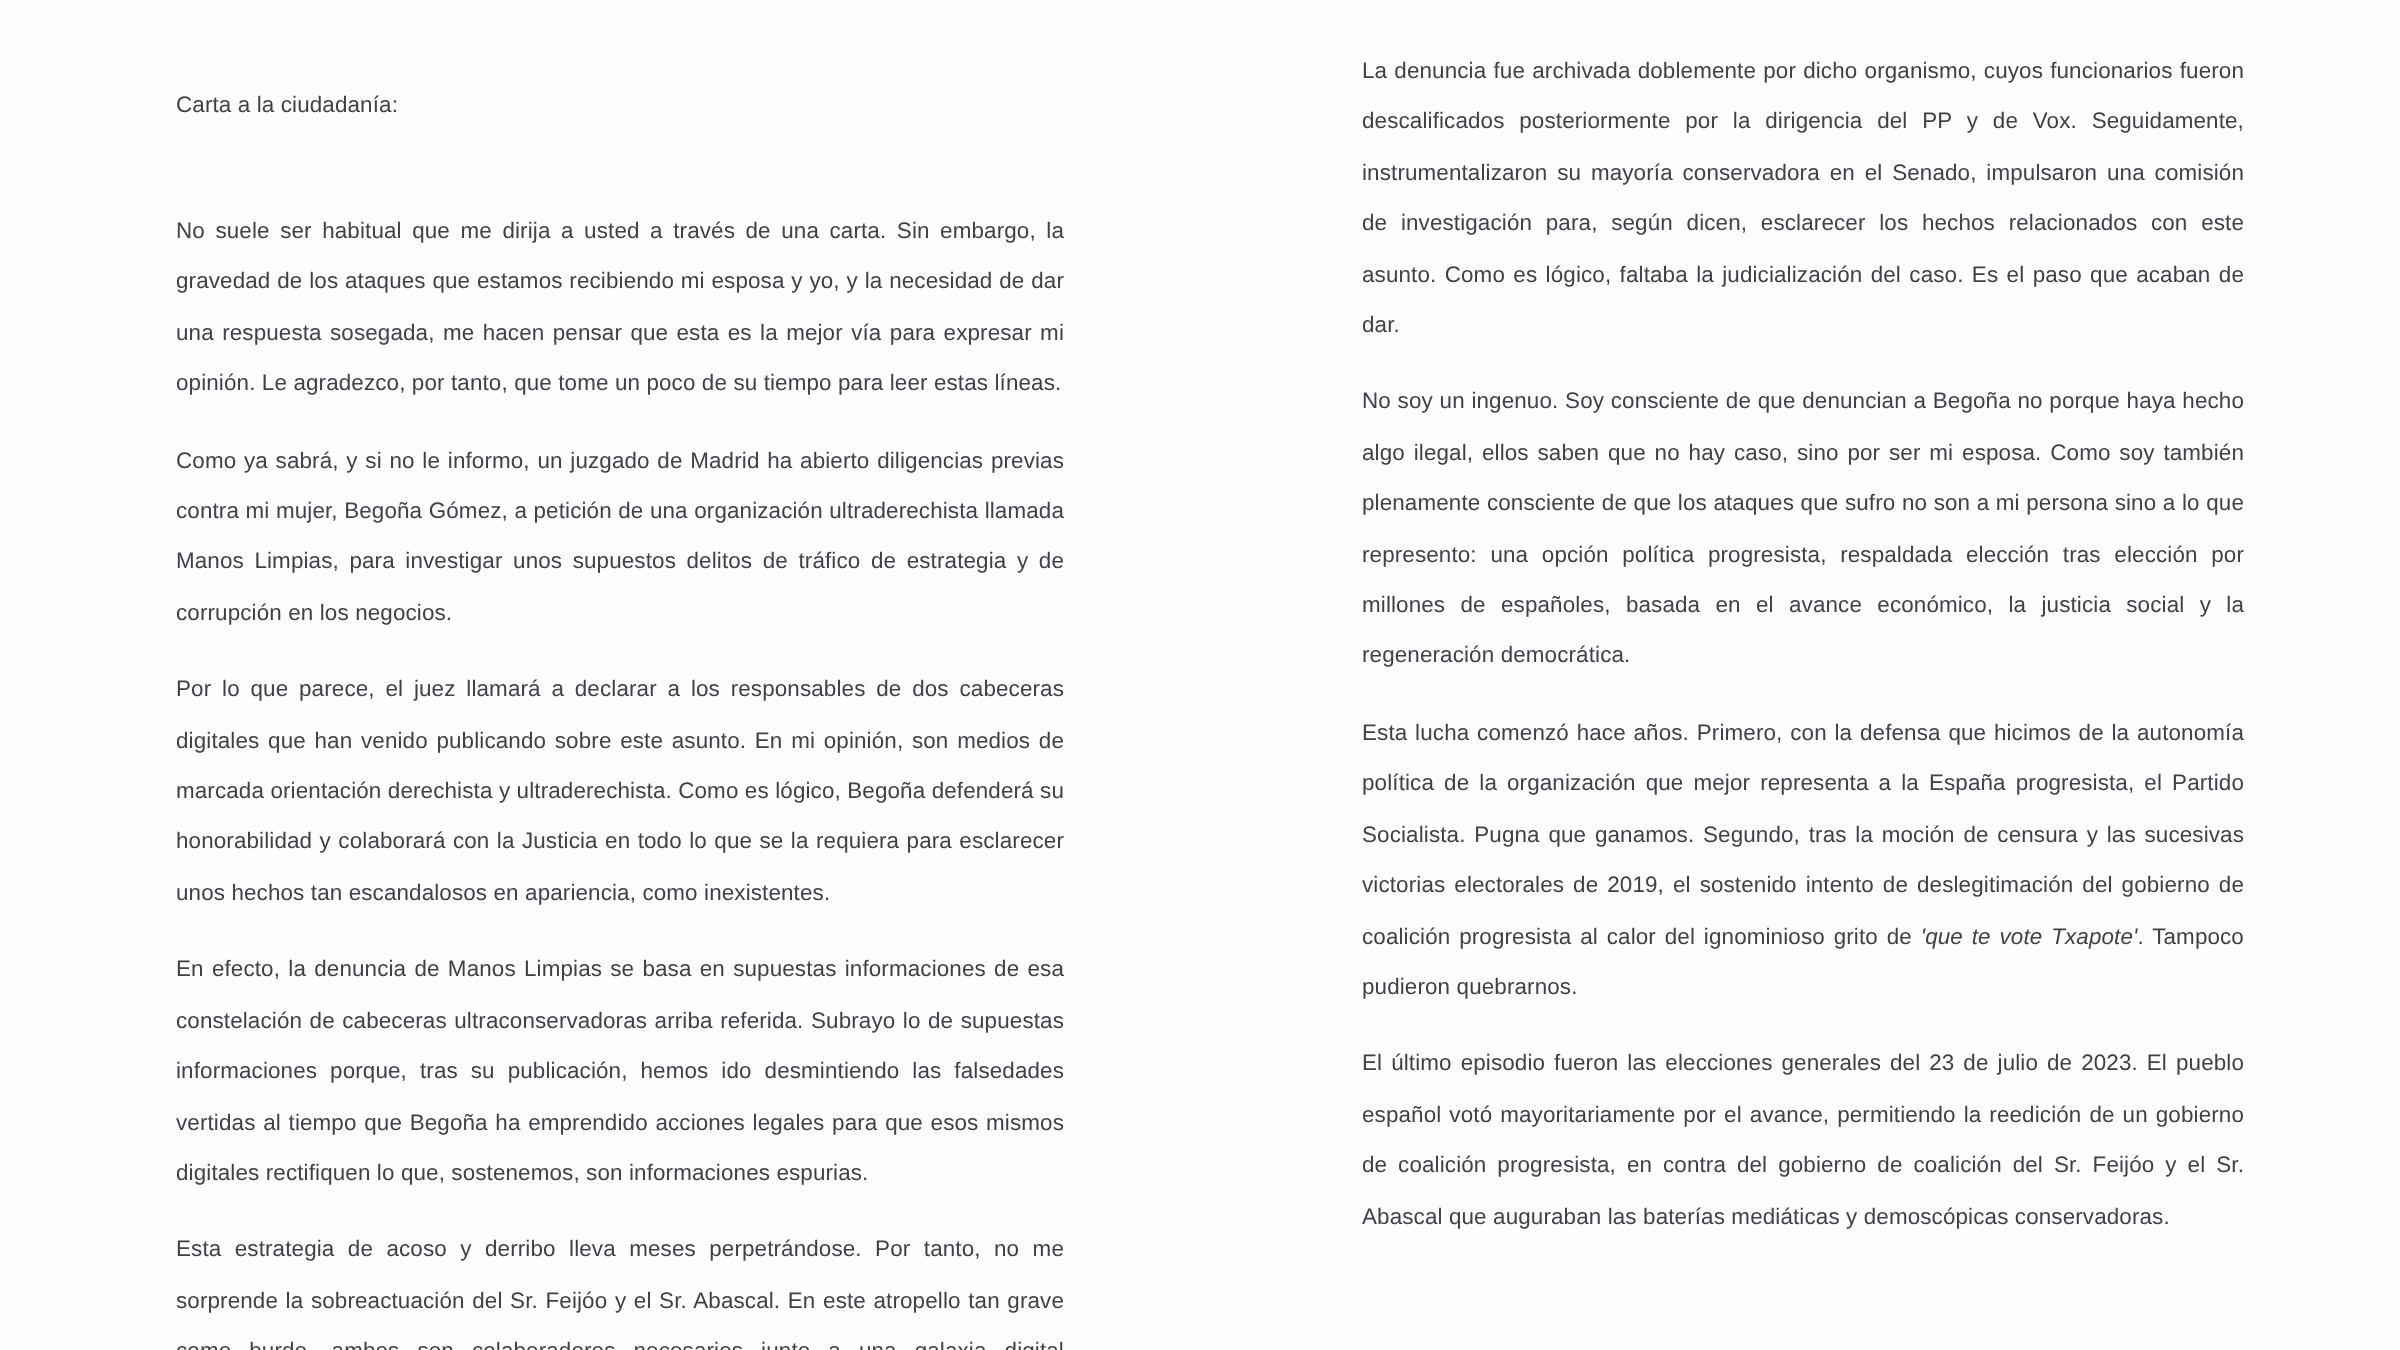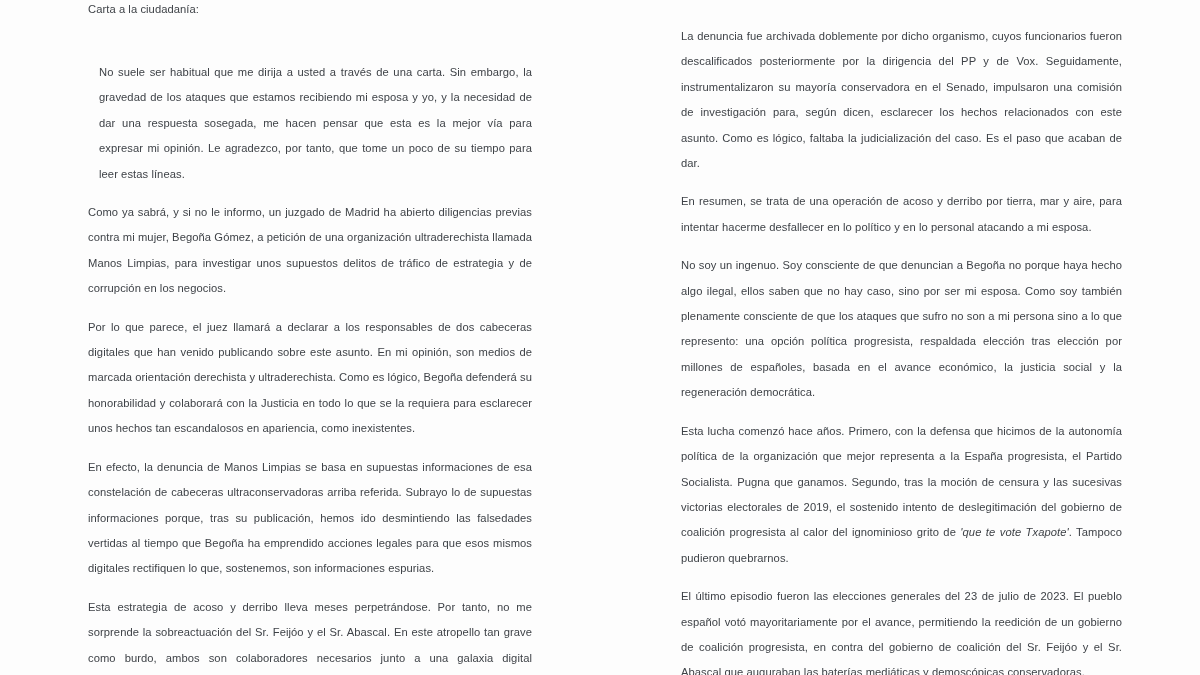--- a/index.html
+++ b/index.html
@@ -53,37 +53,37 @@
   #column-right {
     left: 681px;
     width: 441px;
   }
 
   .salutation {
     font-size: 11.2px;
     line-height: 18px;
     color: #3d4146;
     margin: 0 0 0 0;
+    padding-top: 44px;
     letter-spacing: 0.07px;
   }
 
   .para {
     font-size: 11.2px;
     line-height: 25.4px;
     color: #3d4146;
     text-align: justify;
     margin: 0 0 13px 0;
     letter-spacing: 0.07px;
     -webkit-hyphens: none;
     hyphens: none;
   }
 
   #column-left .para.first-body {
     margin-top: 42px;
-    margin-left: 11px;
   }
 
   #column-right .para.first-body {
     margin-top: 24px;
   }
 
   .para em {
   }
 
   
@@ -111,21 +111,20 @@
     <p class="para">En efecto, la denuncia de Manos Limpias se basa en supuestas informaciones de esa constelación de cabeceras ultraconservadoras arriba referida. Subrayo lo de supuestas informaciones porque, tras su publicación, hemos ido desmintiendo las falsedades vertidas al tiempo que Begoña ha emprendido acciones legales para que esos mismos digitales rectifiquen lo que, sostenemos, son informaciones espurias.</p>
 
     <p class="para">Esta estrategia de acoso y derribo lleva meses perpetrándose. Por tanto, no me sorprende la sobreactuación del Sr. Feijóo y el Sr. Abascal. En este atropello tan grave como burdo, ambos son colaboradores necesarios junto a una galaxia digital ultraderechista y la organización Manos Limpias. De hecho, fue el Sr. Feijóo quien denunció el caso ante la Oficina de Conflicto de Intereses, pidiendo</p>
 
   </div>
 
   <div class="column" id="column-right">
 
     <p class="para first-body">La denuncia fue archivada doblemente por dicho organismo, cuyos funcionarios fueron descalificados posteriormente por la dirigencia del PP y de Vox. Seguidamente, instrumentalizaron su mayoría conservadora en el Senado, impulsaron una comisión de investigación para, según dicen, esclarecer los hechos relacionados con este asunto. Como es lógico, faltaba la judicialización del caso. Es el paso que acaban de dar.</p>
 
-    <p class="para">En resumen, se trata de una operación de acoso y derribo por tierra, mar y aire, para intentar hacerme desfallecer en lo político y en lo personal atacando a mi esposa.</p>
 
     <p class="para">No soy un ingenuo. Soy consciente de que denuncian a Begoña no porque haya hecho algo ilegal, ellos saben que no hay caso, sino por ser mi esposa. Como soy también plenamente consciente de que los ataques que sufro no son a mi persona sino a lo que represento: una opción política progresista, respaldada elección tras elección por millones de españoles, basada en el avance económico, la justicia social y la regeneración democrática.</p>
 
     <p class="para"><span>Esta lucha comenzó hace años. Primero, con la defensa que hicimos de la autonomía política de la organización que mejor representa a la España progresista, el Partido Socialista. Pugna que ganamos. Segundo, tras la moción de censura y las sucesivas victorias electorales de 2019, el sostenido intento de deslegitimación del gobierno de coalición progresista al calor del ignominioso grito de </span><em>'que te vote Txapote'</em><span>. Tampoco pudieron quebrarnos.</span></p>
 
     <p class="para">El último episodio fueron las elecciones generales del 23 de julio de 2023. El pueblo español votó mayoritariamente por el avance, permitiendo la reedición de un gobierno de coalición progresista, en contra del gobierno de coalición del Sr. Feijóo y el Sr. Abascal que auguraban las baterías mediáticas y demoscópicas conservadoras.</p>
 
   </div>
 
 </div>

